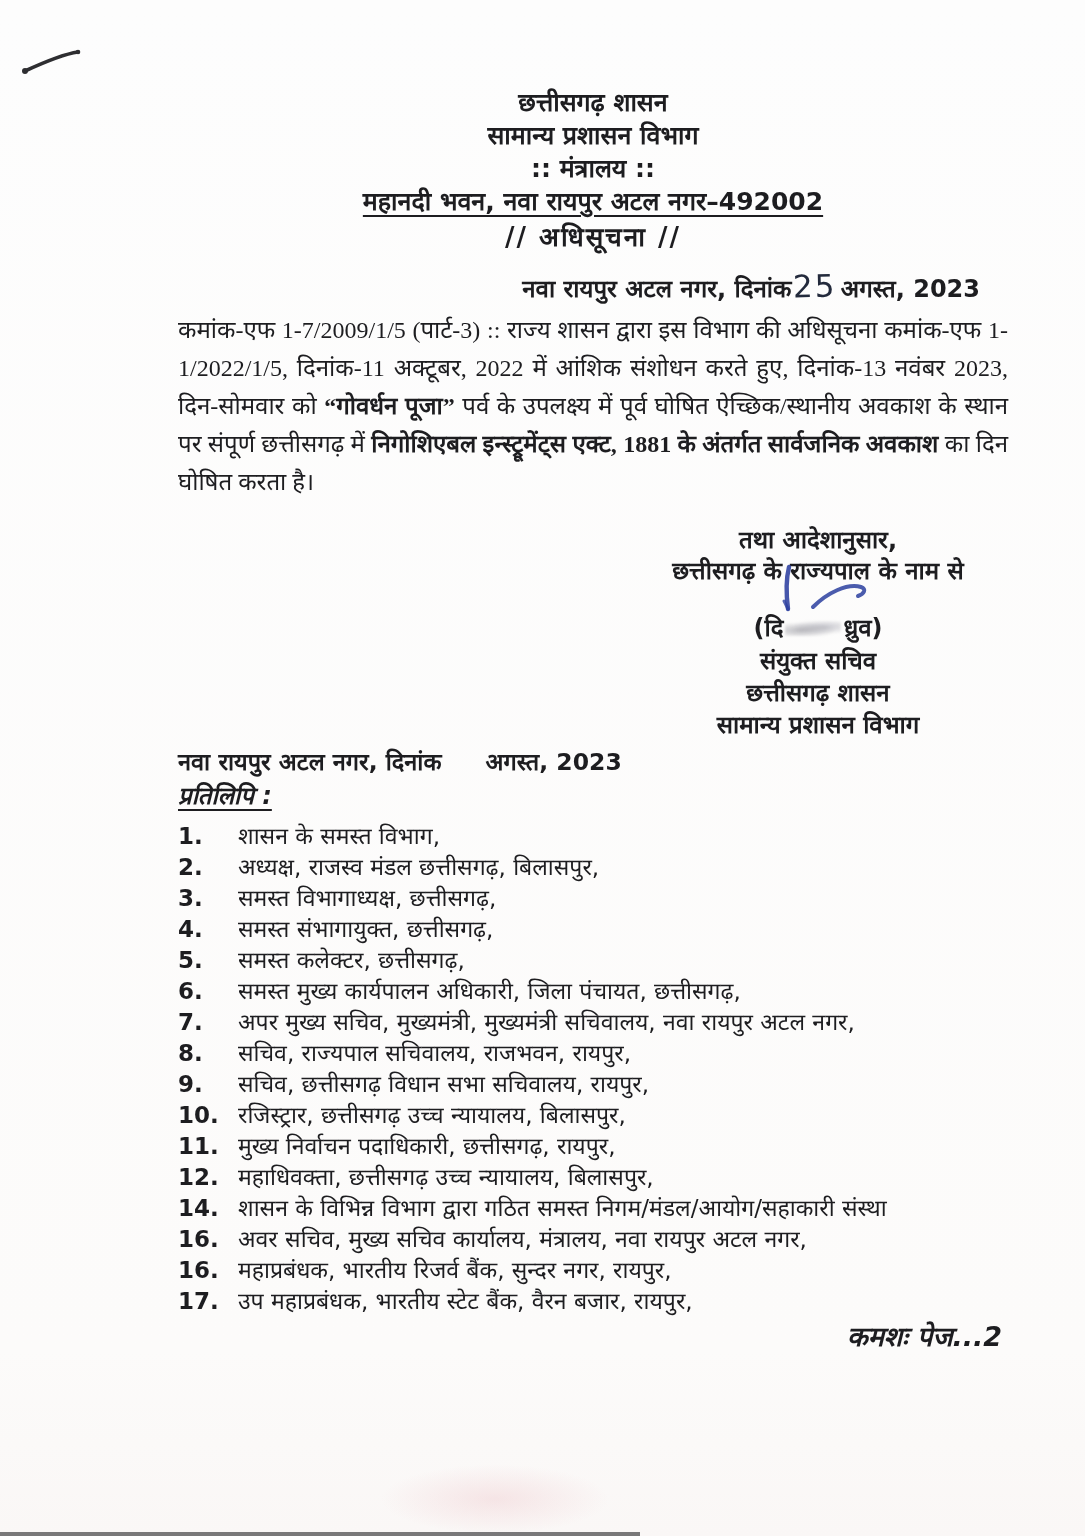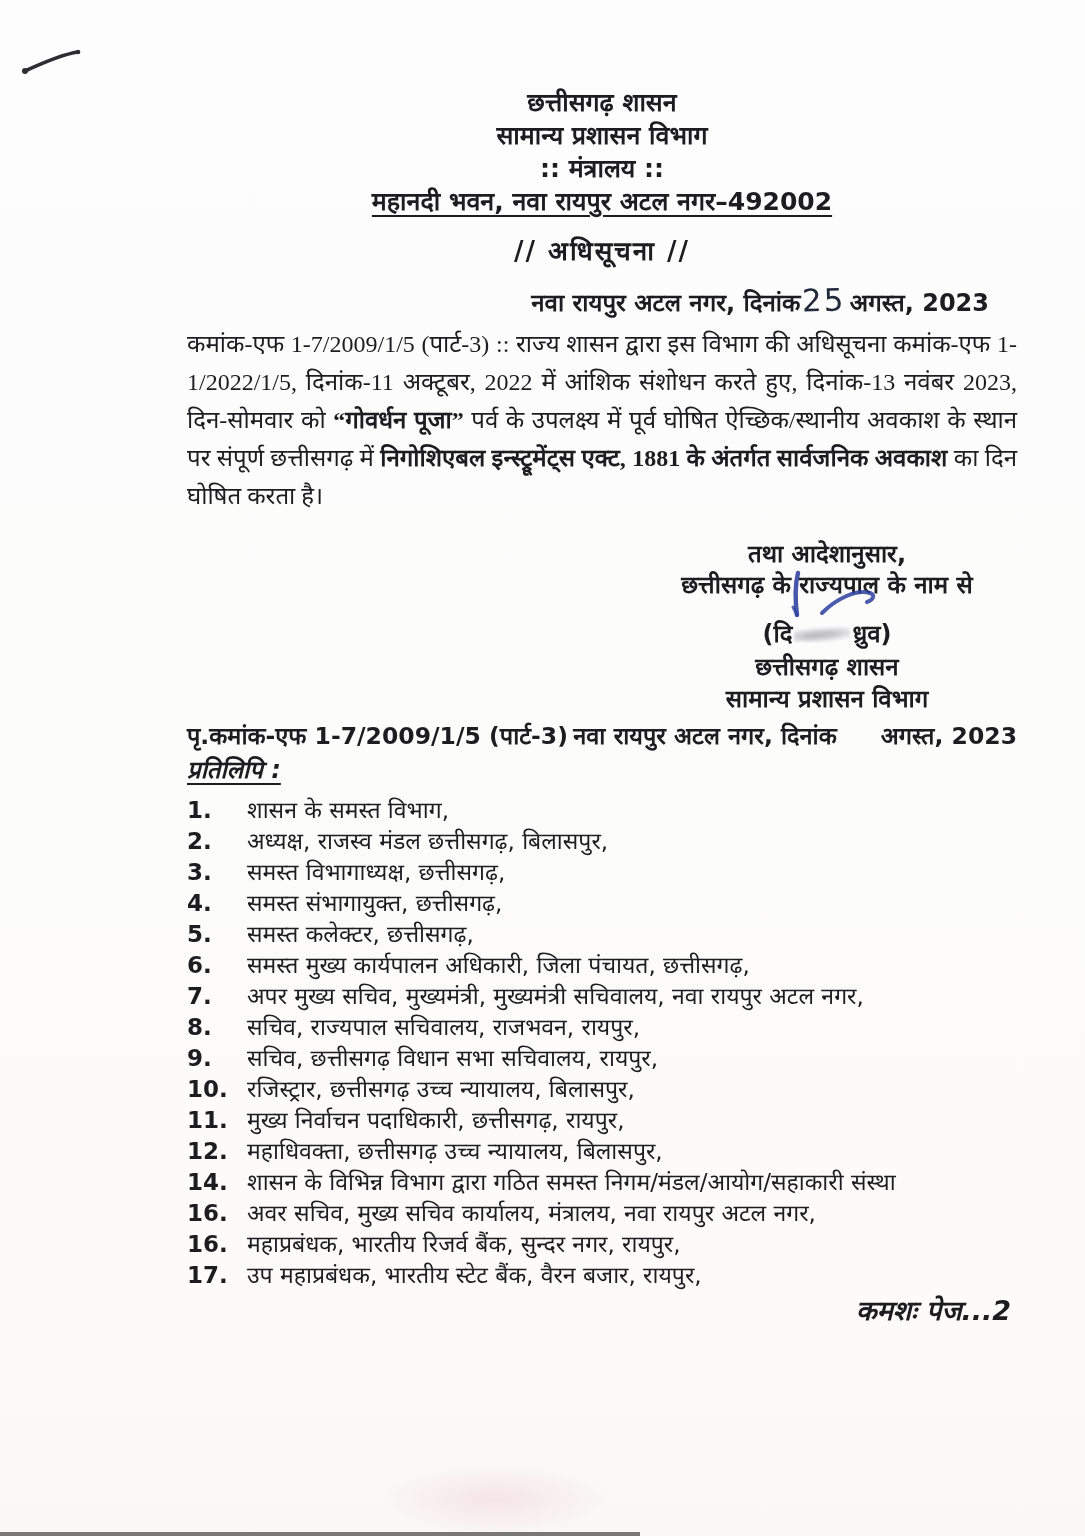--- a/index.html
+++ b/index.html
@@ -1,37 +1,37 @@
 <!DOCTYPE html>
 <html lang="hi"><head>
 <meta charset="utf-8">
 <style>
   html,body { margin:0; padding:0; background:#e9e9e9; }
   .page {
     position:relative; width:1085px; height:1536px; margin:0 auto;
     background:linear-gradient(180deg,#fdfdfd 0%, #fcfbfa 88%, #faf7f6 100%);
     overflow:hidden; font-family:"DejaVu Sans", sans-serif; color:#1d1d20;
   }
-  .content { position:absolute; left:187px; top:86px; width:830px; }
+  .content { position:absolute; left:178px; top:86px; width:830px; }
 
   .hdr { text-align:center; font-weight:700; font-size:25px; line-height:33px; }
   .addr { text-decoration:underline; text-underline-offset:5px; text-decoration-thickness:2px; }
 
-  .title { text-align:center; font-weight:700; font-size:26px; margin-top:14px; letter-spacing:2px; }
+  .title { text-align:center; font-weight:700; font-size:26px; letter-spacing:2px; }
 
   .dateline { text-align:right; padding-right:28px; font-weight:700; font-size:24px; margin-top:14px; line-height:36px; }
   .hand { display:inline-block; font-size:31px; font-weight:400; color:#232a3c;
           transform:rotate(-1.5deg); margin:0 4px 0 2px; letter-spacing:2px; }
 
   .para { margin-top:4px; font-size:24px; line-height:38px; text-align:justify; font-weight:500;font-family:Liberation Serif, serif; }
   .b { font-weight:800; }
 
   .closing { width:380px; margin-left:auto; margin-right:0; text-align:center;
              font-size:24px; line-height:31px; font-weight:600; margin-top:20px; }
-  .sig-name { position:relative; margin-top:16px; font-size:24px; line-height:34px; font-weight:600; }
+  .sig-name { position:relative; margin-top:24px; font-size:24px; line-height:34px; font-weight:600; }
   .ink { position:absolute; left:50%; top:-48px; transform:translateX(-58%); pointer-events:none; }
   .smudge { display:inline-block; width:56px; height:15px; margin:0 2px; vertical-align:baseline;
             background:
               radial-gradient(ellipse at 28% 62%, rgba(95,95,108,.42), transparent 62%),
               radial-gradient(ellipse at 72% 38%, rgba(95,95,115,.32), transparent 58%);
             filter:blur(1px); }
   .sig-line { font-size:24px; line-height:32px; font-weight:600; }
 
   .endorse { display:flex; justify-content:space-between; align-items:baseline;
              font-size:23.5px; font-weight:700; margin-top:4px; line-height:34px; }
@@ -90,26 +90,26 @@
       <div>छत्तीसगढ़ के राज्यपाल के नाम से</div>
 
       <div class="sig-name">
         <svg class="ink" width="150" height="60" viewBox="0 0 150 60">
           <path d="M58 4 C55 16 55 30 57 46" stroke="#2c3f9f" stroke-width="4.4" fill="none" stroke-linecap="round" opacity="0.88"></path>
           <path d="M57 46 L53 38" stroke="#2c3f9f" stroke-width="3" fill="none" stroke-linecap="round" opacity="0.8"></path>
           <path d="M82 44 C96 30 116 20 130 24 C136 26 133 31 127 33" stroke="#2c3f9f" stroke-width="4" fill="none" stroke-linecap="round" opacity="0.85"></path>
         </svg>
         <span>(दि</span><span class="smudge"></span><span>ध्रुव)</span>
       </div>
+      <div class="sig-line">संयुक्त सचिव</div>
       <div class="sig-line">छत्तीसगढ़ शासन</div>
       <div class="sig-line">सामान्य प्रशासन विभाग</div>
     </div>
 
     <div class="endorse">
-      <span>पृ.कमांक-एफ 1-7/2009/1/5 (पार्ट-3)</span>
       <span>
         <span>नवा रायपुर अटल नगर, दिनांक</span><span class="day-blank"></span><span>अगस्त, 2023</span>
       </span>
     </div>
 
     <div class="copies-label">प्रतिलिपि :</div>
 
     <div class="copies">
       <div class="copy-item">
           <span class="num">1.</span>

